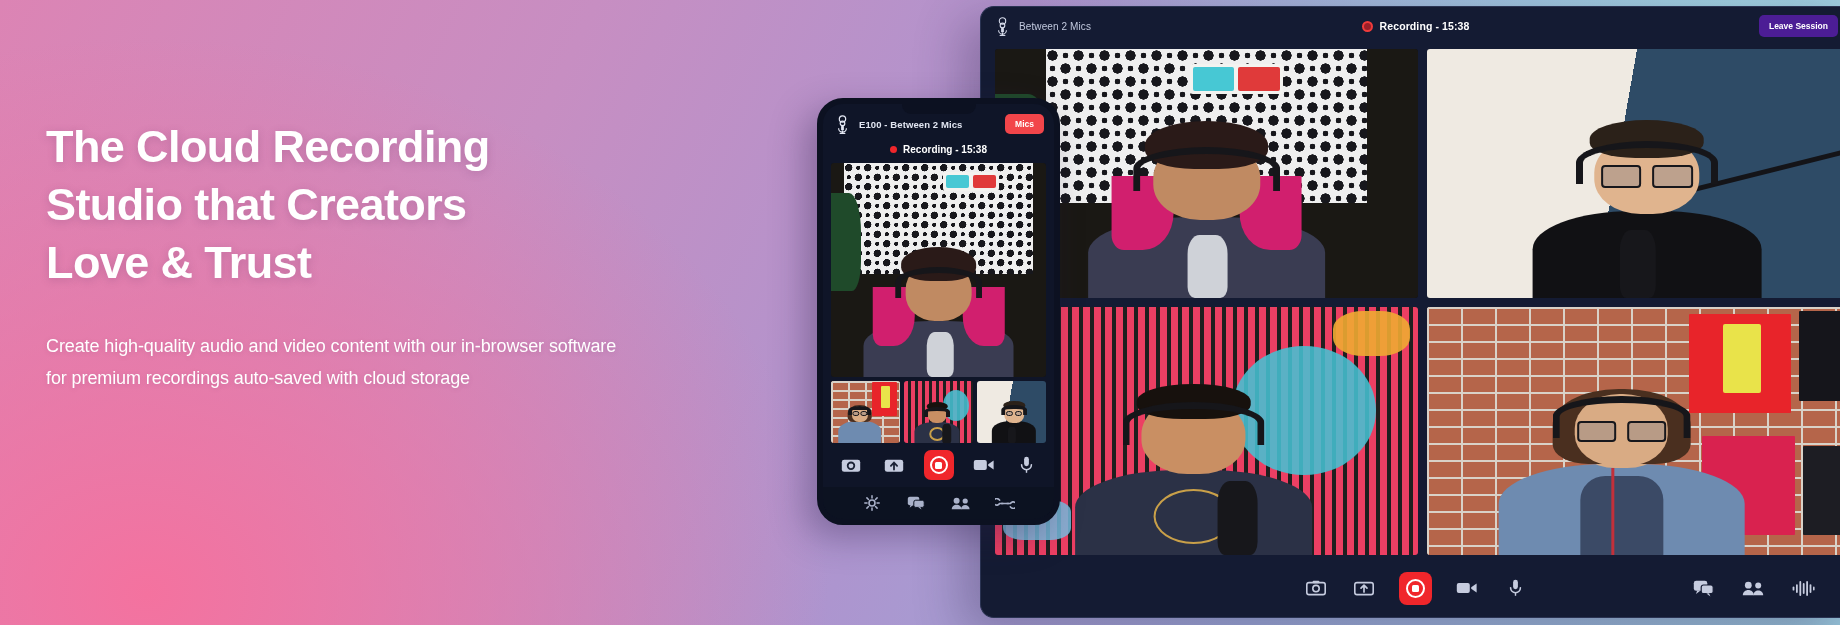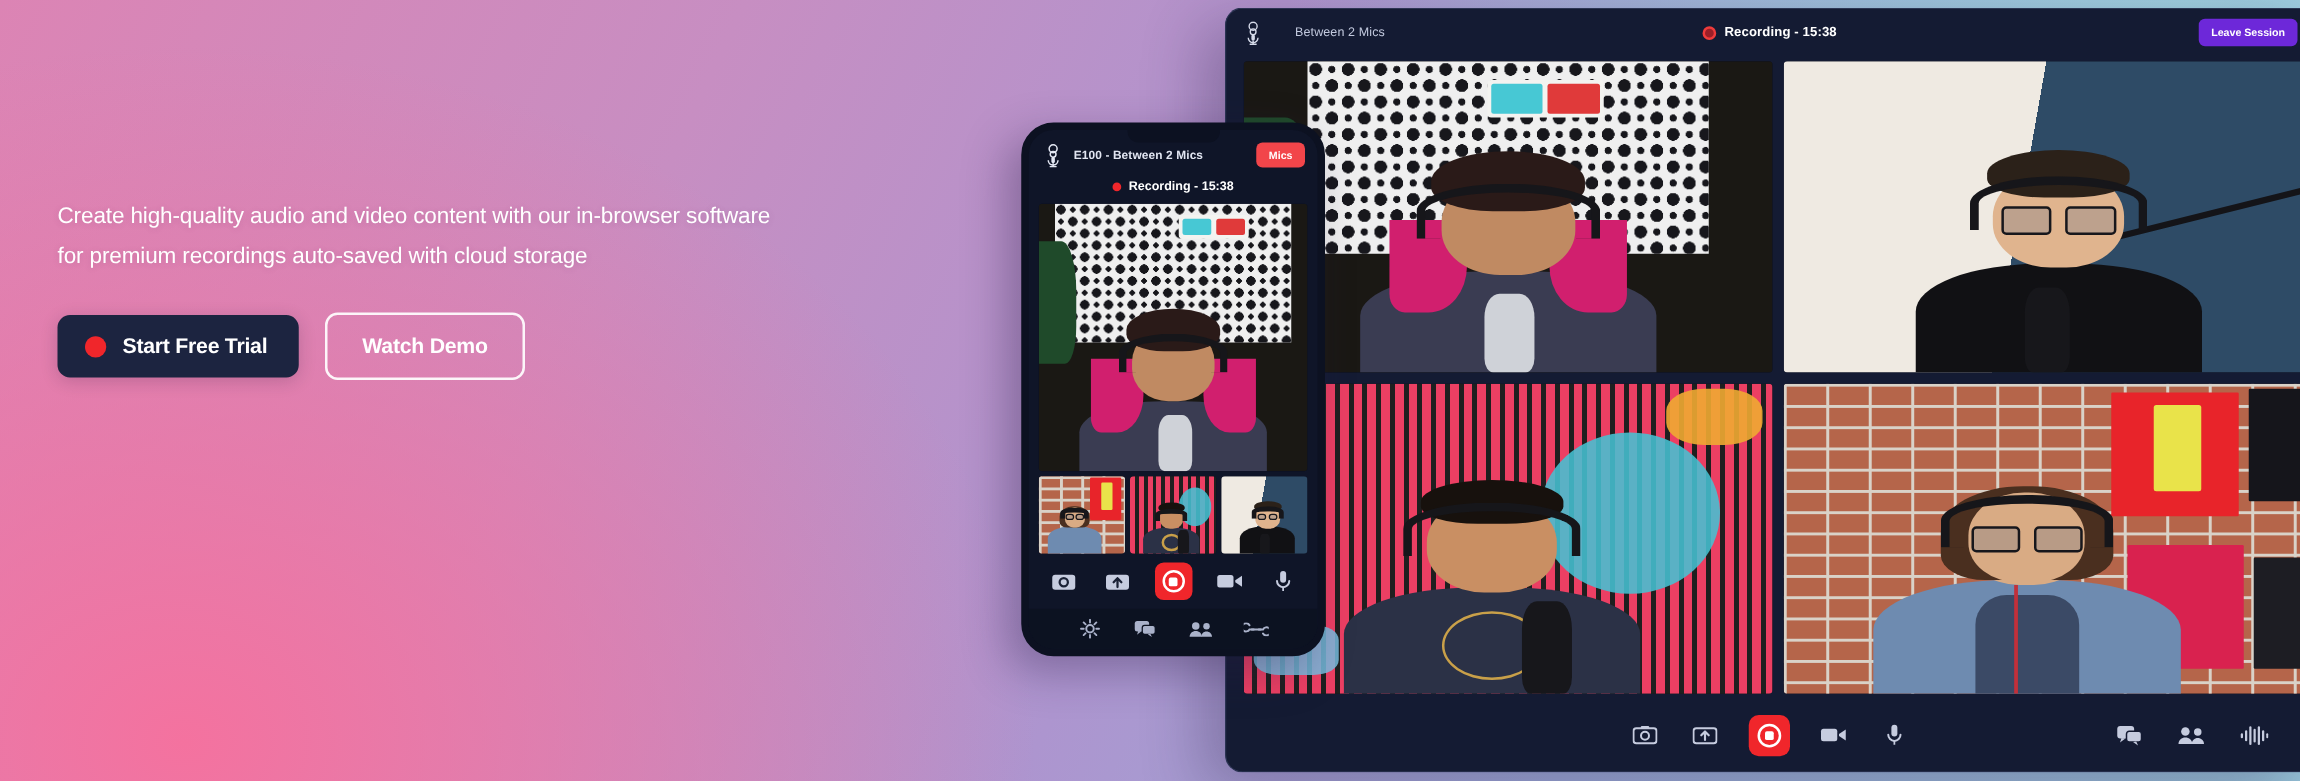--- a/index.html
+++ b/index.html
@@ -112,21 +112,21 @@
     height: 38px;
     flex: 0 0 38px;
     display: flex;
     align-items: center;
     padding: 0 12px 0 14px;
     position: relative;
   }
   .dt-brand {
     display: flex;
     align-items: center;
-    gap: 26px;
+    gap: 9px;
   }
   .dt-brand-label {
     color: #c2c9de;
     font-size: 10px;
     font-weight: 500;
     letter-spacing: 0.1px;
   }
   .mic-logo { width: 15px; height: 19px; display:block; }
   .dt-rec-status {
     position: absolute;
@@ -144,21 +144,21 @@
     background: #9b1f28;
   }
   .dt-rec-text {
     color: #ffffff;
     font-size: 10.5px;
     font-weight: 700;
     letter-spacing: 0.1px;
   }
   .leave-session-btn {
     margin-left: auto;
-    background: #6d28d9;
+    background: #4c1d95;
     color: #ffffff;
     border: none;
     border-radius: 5px;
     font-size: 8.5px;
     font-weight: 700;
     font-family: "Liberation Sans", sans-serif;
     padding: 6px 10px;
     cursor: pointer;
     z-index: 2;
   }
@@ -389,29 +389,25 @@
   
   .boom { position:absolute; background:#141418; border-radius:3px; }
   .redcable { position:absolute; background:#c2303a; }
 </style>
 </head>
 <body>
 
 <div class="hero">
 
   <div class="copy">
+    <h1 class="headline">The Cloud Recording
+Studio that Creators
+Love &amp; Trust</h1>
     <p class="subhead">Create high-quality audio and video content with our in-browser software
 for premium recordings auto-saved with cloud storage</p>
-    <div class="cta-row">
-      <button class="btn-primary">
-        <span class="rec-dot"></span>
-        <span>Start Free Trial</span>
-      </button>
-      <button class="btn-secondary">Watch Demo</button>
-    </div>
   </div>
 
   <div class="desktop">
 
     <div class="dt-topbar">
       <div class="dt-brand">
         <span>
           <svg class="mic-logo" viewBox="0 0 15 19" fill="none">
             <circle cx="7.5" cy="4" r="3.2" stroke="#d6dbea" stroke-width="1.1"></circle>
             <circle cx="7.5" cy="8.4" r="2.3" stroke="#d6dbea" stroke-width="1.1"></circle>

